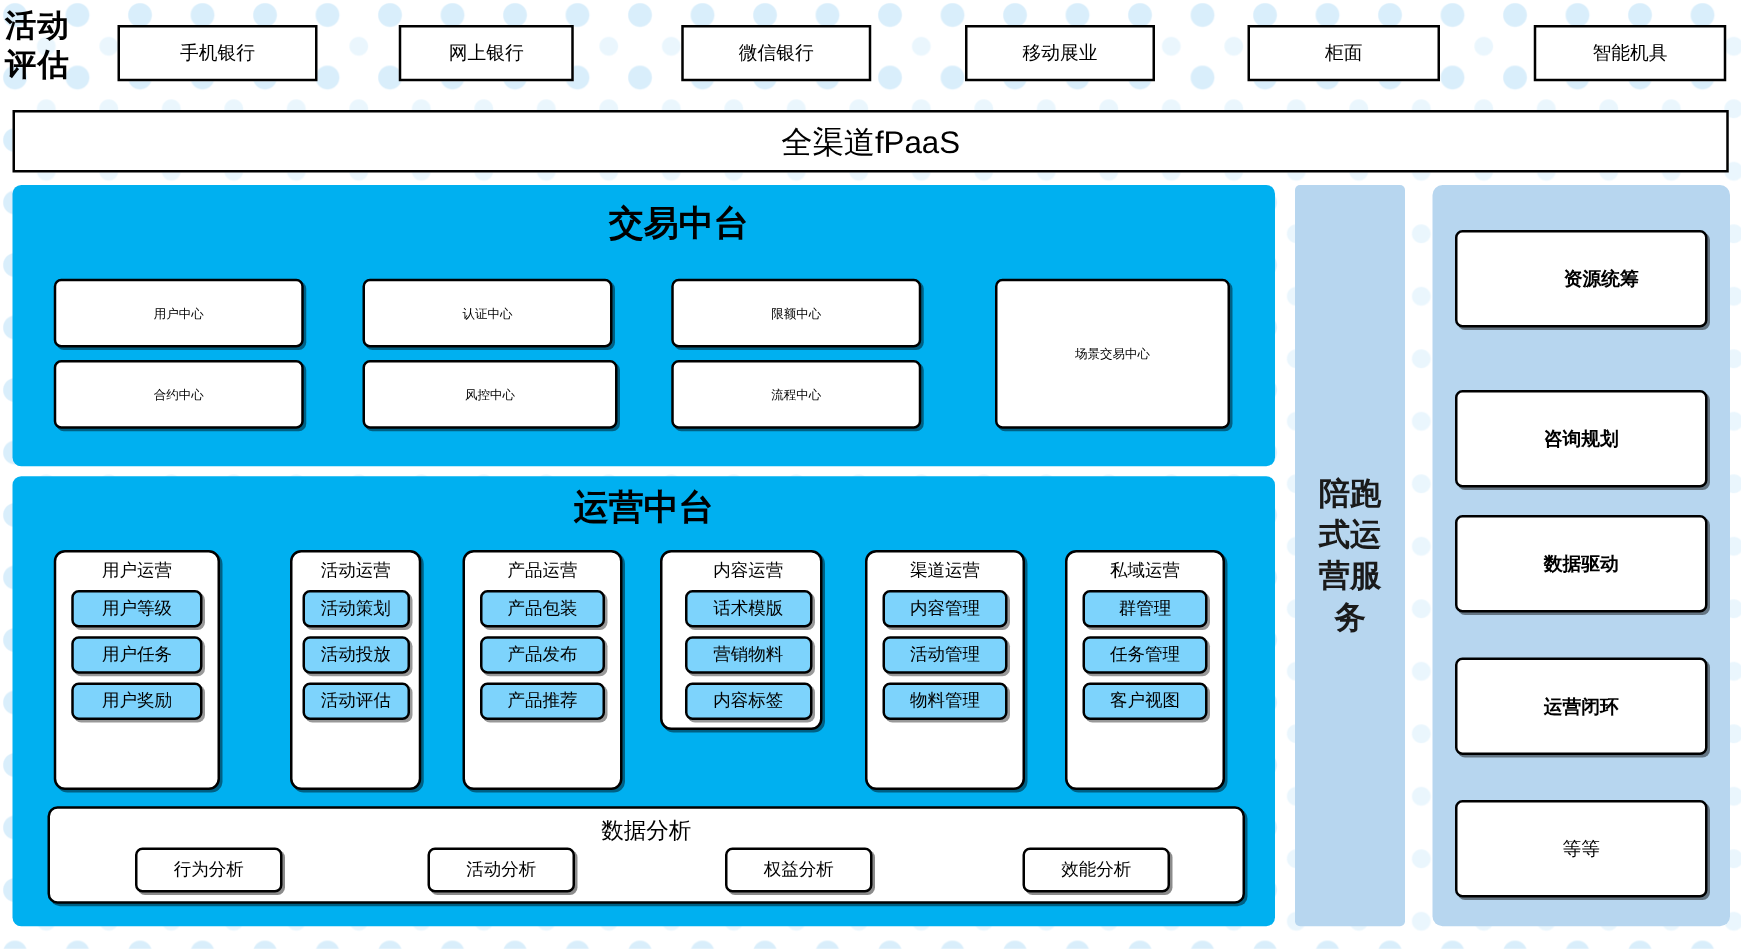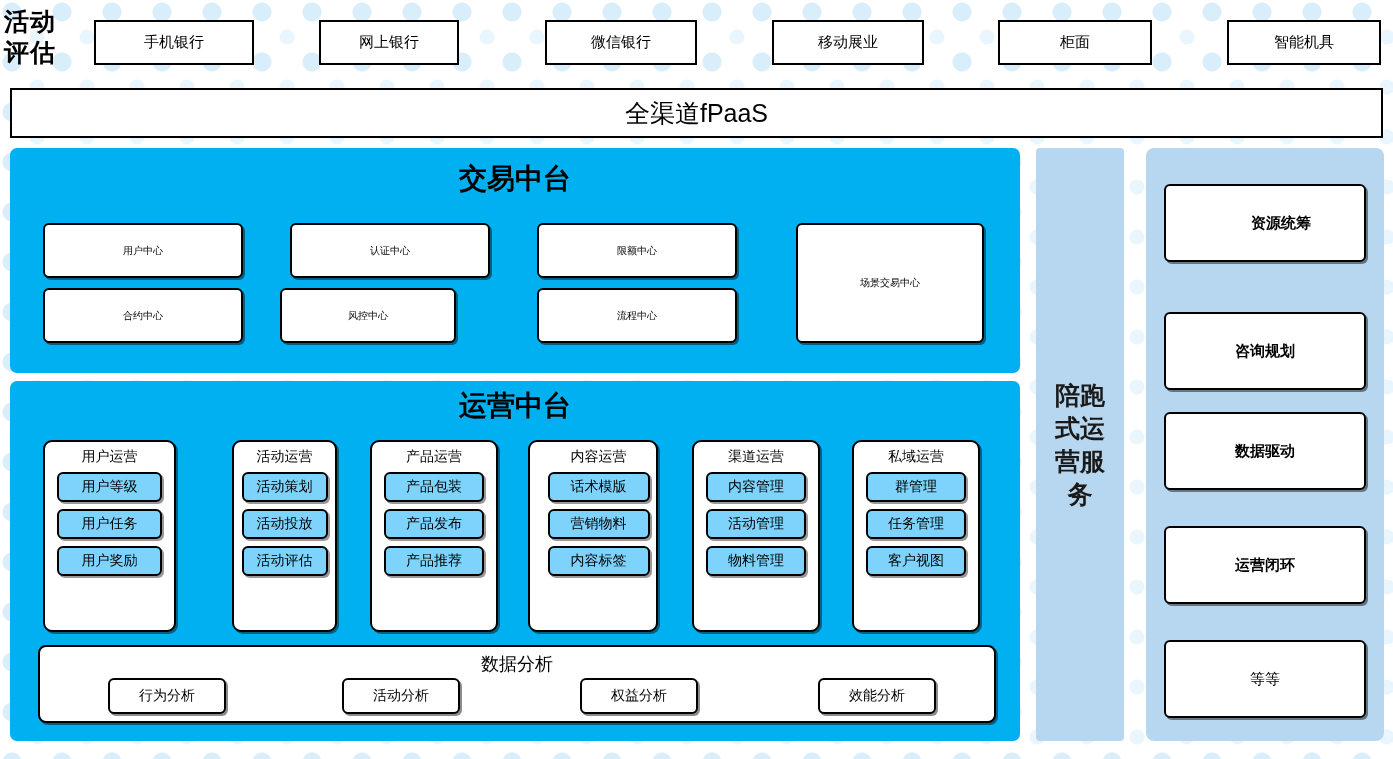--- a/index.html
+++ b/index.html
@@ -57,21 +57,21 @@
     position:absolute;background:#00b0f0;border-radius:7px;
   }
   .panel-title{
     position:absolute;left:0;width:100%;text-align:center;
     font-family:"Liberation Serif","DejaVu Serif",serif;
     font-weight:bold;font-size:28px;color:#000;
   }
 
   
   #trade-panel{left:10px;top:148px;width:1010px;height:225px;}
-  #trade-title{top:12px;}
+  #trade-title{top:12px;padding-left:28px;}
   .trade-box{
     position:absolute;background:#fff;border:2px solid #000;border-radius:6px;
     box-shadow:2px 2px 0 rgba(0,0,0,.45);
     display:flex;align-items:center;justify-content:center;
     font-size:10px;box-sizing:border-box;
   }
 
   
   #ops-panel{left:10px;top:381px;width:1010px;height:360px;}
   #ops-title{top:6px;}
@@ -156,21 +156,21 @@
   </div>
 
   <div id="trade-panel" class="cyan-panel">
     <div id="trade-title" class="panel-title">交易中台</div>
 
     <div class="trade-box" style="left:33px;top:75px;width:200px;height:55px;">用户中心</div>
     <div class="trade-box" style="left:280px;top:75px;width:200px;height:55px;">认证中心</div>
     <div class="trade-box" style="left:527px;top:75px;width:200px;height:55px;">限额中心</div>
 
     <div class="trade-box" style="left:33px;top:140px;width:200px;height:55px;">合约中心</div>
-    <div class="trade-box" style="left:270px;top:140px;width:176px;height:55px;">风控中心</div>
+    <div class="trade-box" style="left:280px;top:140px;width:204px;height:55px;">风控中心</div>
     <div class="trade-box" style="left:527px;top:140px;width:200px;height:55px;">流程中心</div>
 
     <div class="trade-box" style="left:786px;top:75px;width:188px;height:120px;">场景交易中心</div>
   </div>
 
   <div id="ops-panel" class="cyan-panel">
     <div id="ops-title" class="panel-title">运营中台</div>
   </div>
 
   <div class="ops-col" style="left:43px;width:133px;height:192px;">
@@ -187,21 +187,21 @@
     <div class="ops-item" style="width:86px;">活动评估</div>
   </div>
 
   <div class="ops-col" style="left:370px;width:128px;height:192px;">
     <div class="ops-col-title">产品运营</div>
     <div class="ops-item" style="width:100px;">产品包装</div>
     <div class="ops-item" style="width:100px;">产品发布</div>
     <div class="ops-item" style="width:100px;">产品推荐</div>
   </div>
 
-  <div class="ops-col" style="left:528px;width:130px;height:192px;padding-left:11px;">
+  <div class="ops-col" style="left:528px;width:130px;height:144px;padding-left:11px;">
     <div class="ops-col-title">内容运营</div>
     <div class="ops-item" style="width:102px;">话术模版</div>
     <div class="ops-item" style="width:102px;">营销物料</div>
     <div class="ops-item" style="width:102px;">内容标签</div>
   </div>
 
   <div class="ops-col" style="left:692px;width:128px;height:192px;">
     <div class="ops-col-title">渠道运营</div>
     <div class="ops-item" style="width:100px;">内容管理</div>
     <div class="ops-item" style="width:100px;">活动管理</div>

